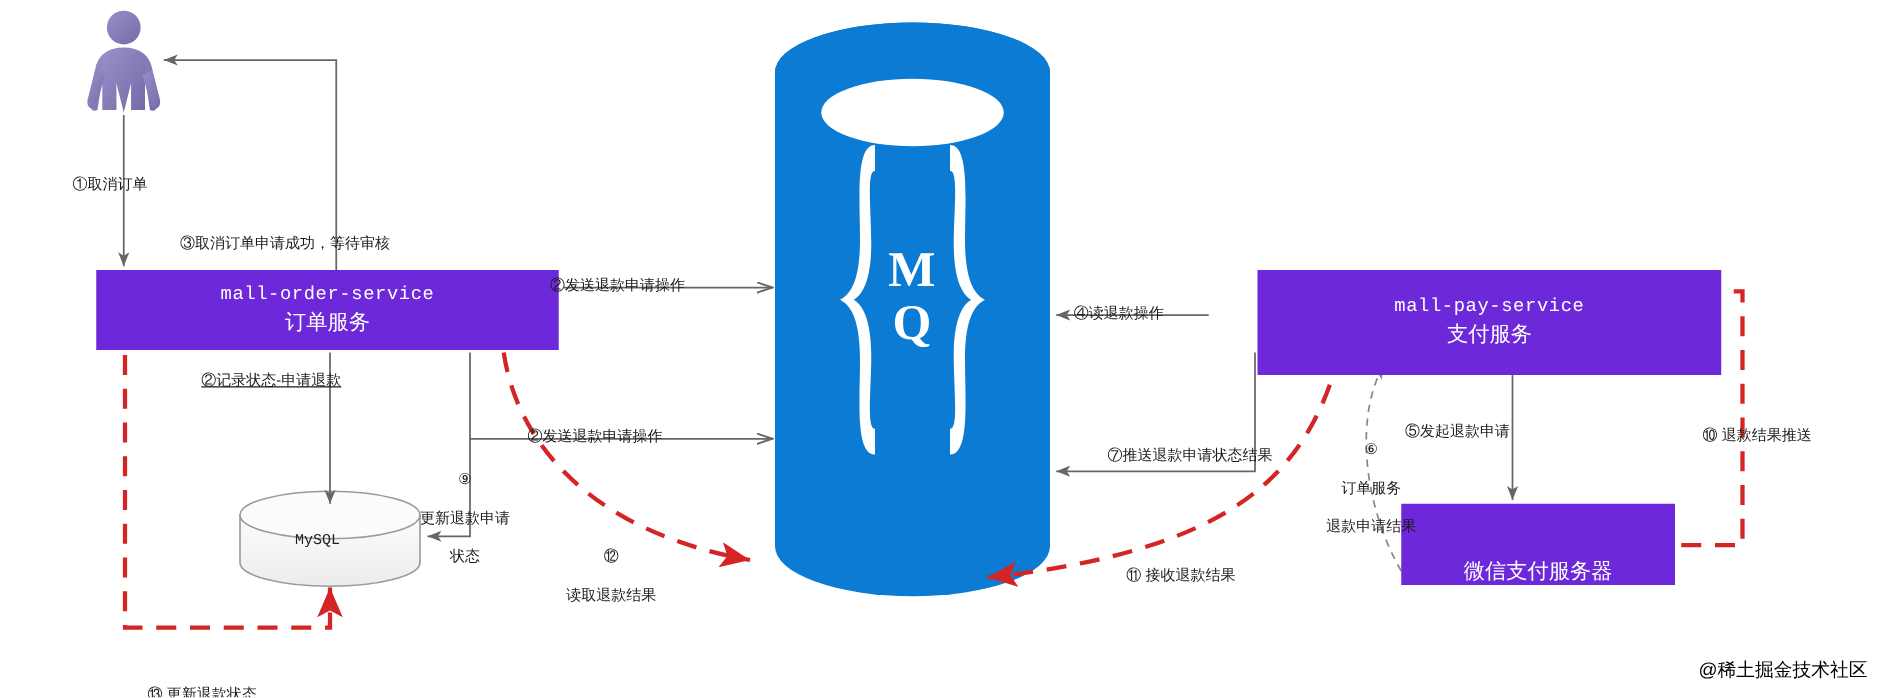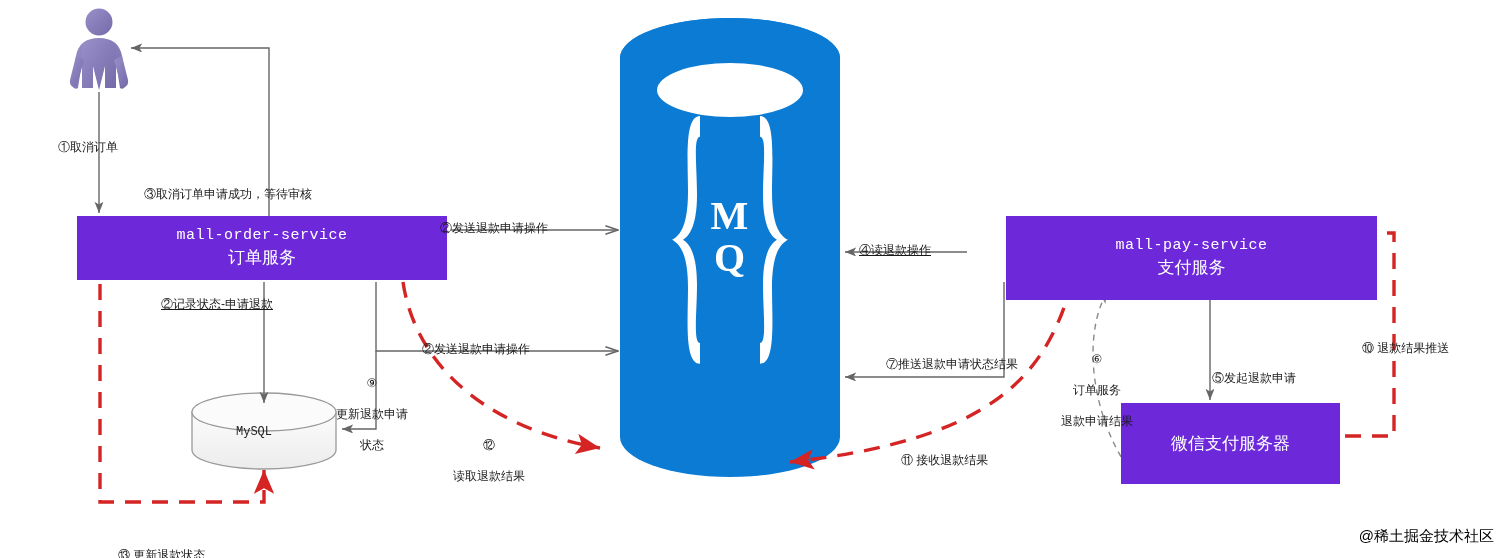--- a/index.html
+++ b/index.html
@@ -188,21 +188,21 @@
   <div class="node-box" style="left:77px; top:216px; width:370px; height:64px;">
     <div class="mono-title">mall-order-service</div>
     <div class="cn-title">订单服务</div>
   </div>
 
   <div class="node-box" style="left:1006px; top:216px; width:371px; height:84px;">
     <div class="mono-title">mall-pay-service</div>
     <div class="cn-title">支付服务</div>
   </div>
 
-  <div class="node-box" style="left:1121px; top:403px; width:219px; height:81px;">
+  <div class="node-box" style="left:1121px; top:403px; width:219px; height:65px;justify-content:flex-end;">
     <div class="single-cn">微信支付服务器</div>
   </div>
 
   <div class="mq-text" style="left:700px; top:195px; width:60px;">
     <div>M</div>
     <div>Q</div>
   </div>
 
   <div class="db-text" style="left:236px; top:425px;">MySQL</div>
 
@@ -222,25 +222,25 @@
     <div>状态</div>
   </div>
 
   <div class="label center" style="left:426px; top:422px; width:126px;">
     <div>⑫</div>
     <div>读取退款结果</div>
   </div>
 
   <div class="label" style="left:118px; top:519px;margin-top:29px;">⑬ 更新退款状态</div>
 
-  <div class="label" style="left:859px; top:243px;text-decoration:underline;">④读退款操作</div>
+  <div class="label" style="left:859px; top:243px;">④读退款操作</div>
 
   <div class="label" style="left:886px; top:357px;">⑦推送退款申请状态结果</div>
 
-  <div class="label" style="left:1212px; top:338px;margin-top:33px;">⑤发起退款申请</div>
+  <div class="label" style="left:1124px; top:338px;">⑤发起退款申请</div>
 
   <div class="label center" style="left:1047px; top:336px; width:100px;">
     <div>⑥</div>
     <div>订单服务</div>
     <div>退款申请结果</div>
   </div>
 
   <div class="label" style="left:1362px; top:341px;">⑩ 退款结果推送</div>
 
   <div class="label" style="left:901px; top:453px;">⑪ 接收退款结果</div>

